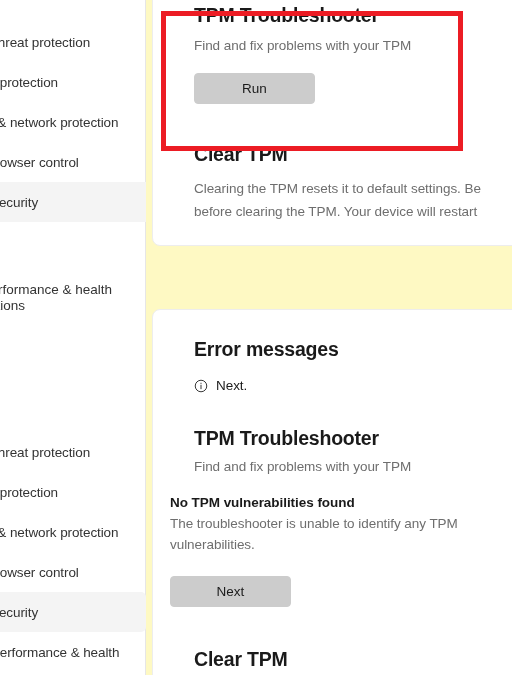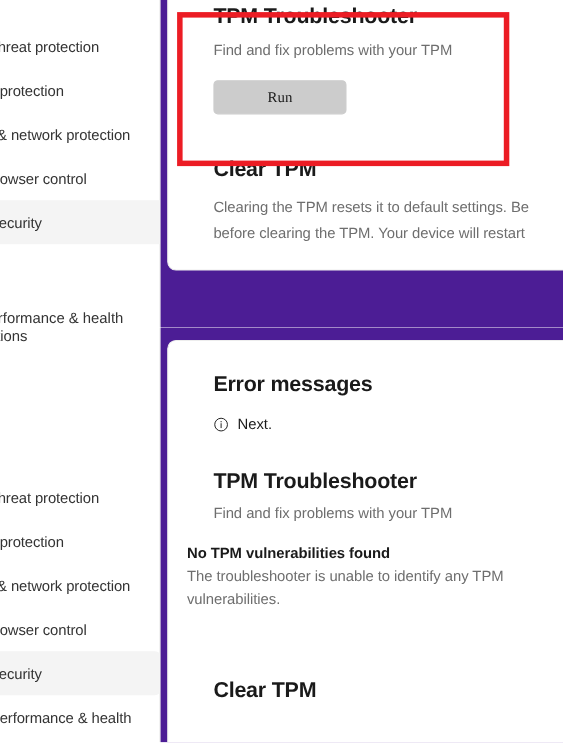--- a/index.html
+++ b/index.html
@@ -97,21 +97,21 @@
   #frag-top-bottom { top: 282px; }
   #frag-bot-top    { top: 0px; }
 
   
   .content {
     position: absolute;
     left: 146px;
     top: 0;
     right: 0;
     height: 100%;
-    background: #4c1d95;
+    background: #fef9c3;
   }
   .card {
     position: absolute;
     left: 6px;
     width: 500px;
     background: #ffffff;
     border: 1px solid #ededed;
     border-radius: 8px;
     box-sizing: border-box;
     overflow: hidden;
@@ -150,21 +150,21 @@
   }
 
   
   .btn {
     display: inline-flex;
     align-items: center;
     justify-content: center;
     background: #cccccc;
     border: 1px solid #cccccc;
     border-radius: 4px;
-    font-family: Liberation Serif, serif;
+    font-family: Liberation Sans, sans-serif;
     font-size: 13.5px;
     color: #1b1b1b;
     cursor: pointer;
     box-sizing: border-box;
   }
   #btn-run  { width: 121px; height: 31px; }
   #btn-next { width: 121px; height: 31px; }
 
   
   .info-row {
@@ -315,20 +315,21 @@
           <p class="section-sub">Find and fix problems with your TPM</p>
 
           <div style="height:16px"></div>
           <div style="margin-left:-24px">
             <p class="result-title">No TPM vulnerabilities found</p>
             <div class="result-body">
               <span class="ln">The troubleshooter is unable to identify any TPM</span>
               <span class="ln">vulnerabilities.</span>
             </div>
             <div style="height:21px"></div>
+            <button class="btn" id="btn-next">Next</button>
           </div>
 
           <div style="height:39px"></div>
           <h2 class="section-title">Clear TPM</h2>
 
         </div>
       </div>
     </div>
 
   </div>

